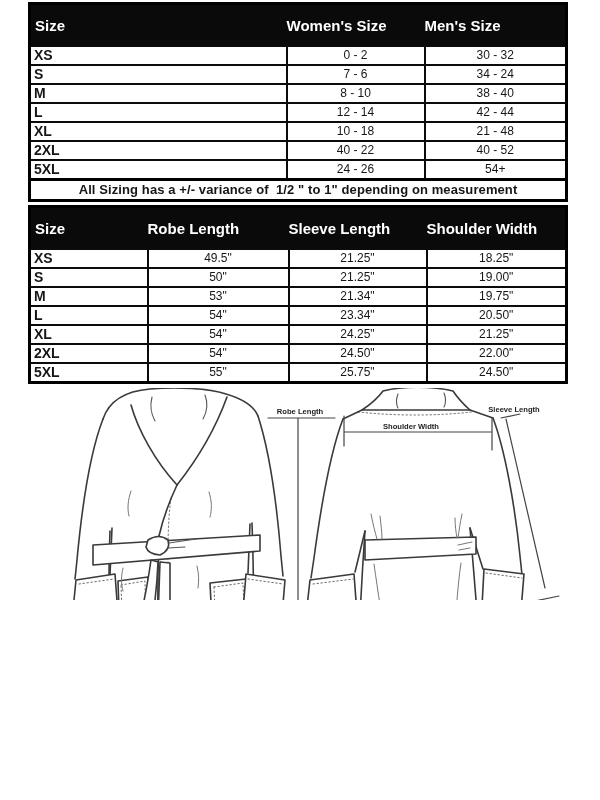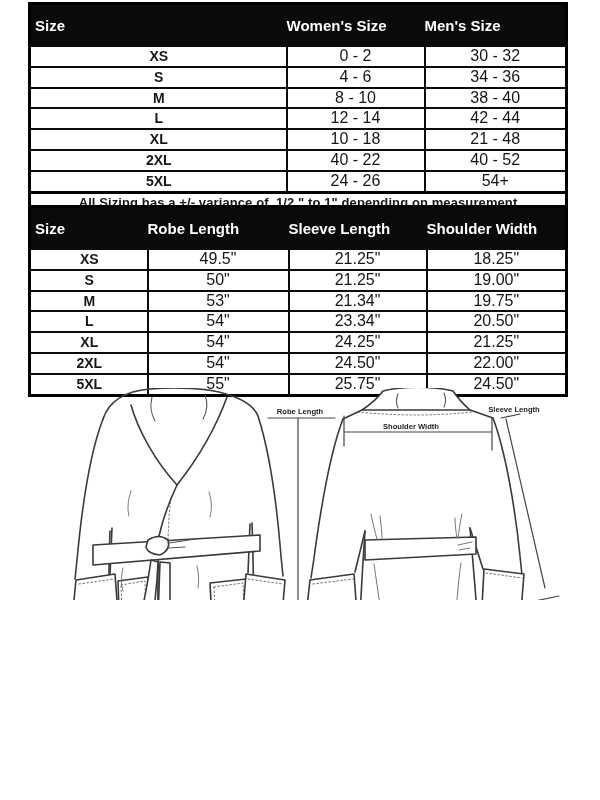--- a/index.html
+++ b/index.html
@@ -13,24 +13,24 @@
     border:3px solid #000;
   }
   #size-conversion-table { top:2px; }
   #robe-measurements-table { top:205px; }
   table.sizing th {
     background:#0a0a0a; color:#fff; font-weight:bold; font-size:15px;
     height:40px; text-align:left; padding:0; border:0;
   }
   table.sizing th:first-child { text-align:left; padding-left:4px; }
   table.sizing td {
-    border:2px solid #0b0b0b; height:15px; font-size:16px; color:#161616;
+    border:2px solid #0b0b0b; height:15px; font-size:12px; color:#161616;
     text-align:center; padding:1px 2px; line-height:1.05; background:#fff;
   }
-  table.sizing td.size-cell { text-align:center; font-weight:bold; font-size:14px; padding-left:3px; }
+  table.sizing td.size-cell { text-align:left; font-weight:bold; font-size:14px; padding-left:3px; }
   table.sizing td.note-cell {
     border:3px solid #000; font-weight:bold; text-align:center; font-size:13px;
     padding:1px 4px; height:16px; letter-spacing:0.1px; white-space:pre;
   }
   svg.drawing { position:absolute; left:0; top:388px; }
   .anno-label { font-family:"Liberation Sans", sans-serif; font-size:7.6px; font-weight:bold; fill:#1d1d1d; }
 </style>
 </head>
 <body>
 
@@ -50,22 +50,22 @@
         </tr>
       </thead>
     <tbody>
         <tr>
           <td class="size-cell">XS</td>
           <td class="value-cell">0 - 2</td>
           <td class="value-cell">30 - 32</td>
         </tr>
         <tr>
           <td class="size-cell">S</td>
-          <td class="value-cell">4 - 6</td>
-          <td class="value-cell">34 - 36</td>
+          <td class="value-cell">7 - 6</td>
+          <td class="value-cell">34 - 24</td>
         </tr>
         <tr>
           <td class="size-cell">M</td>
           <td class="value-cell">8 - 10</td>
           <td class="value-cell">38 - 40</td>
         </tr>
         <tr>
           <td class="size-cell">L</td>
           <td class="value-cell">12 - 14</td>
           <td class="value-cell">42 - 44</td>

